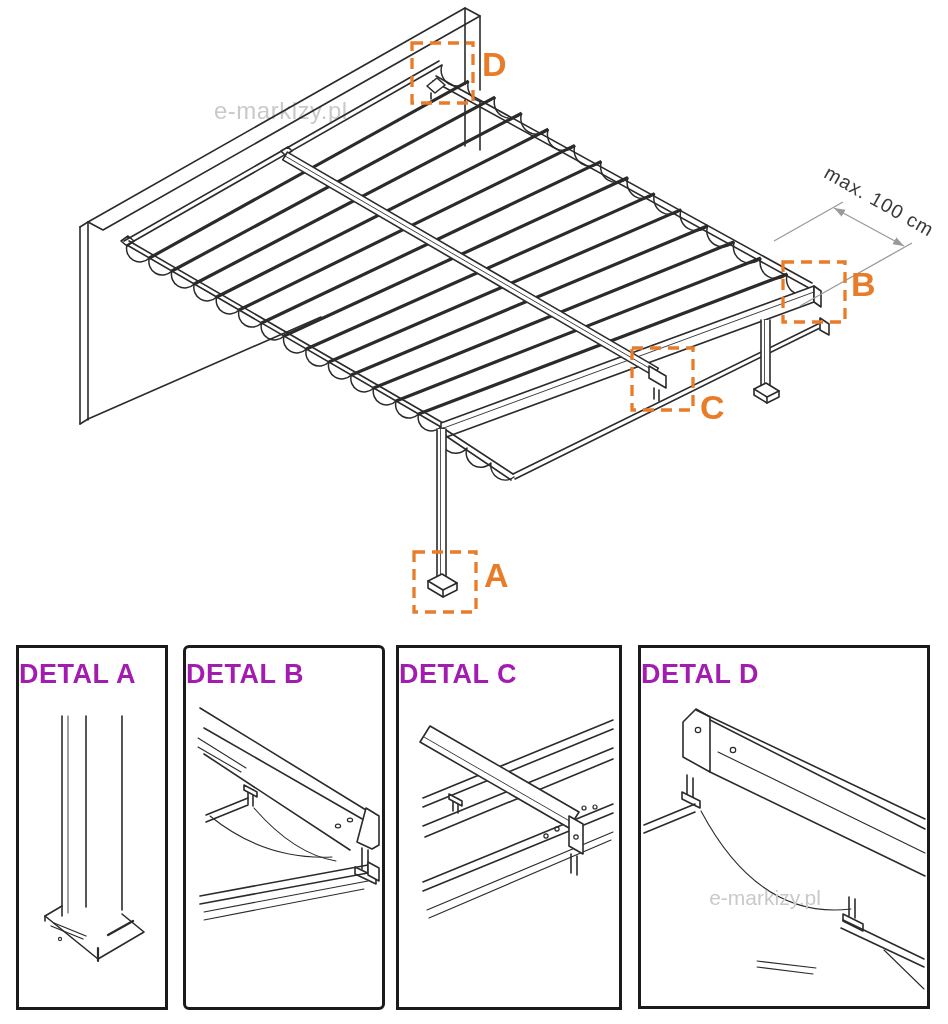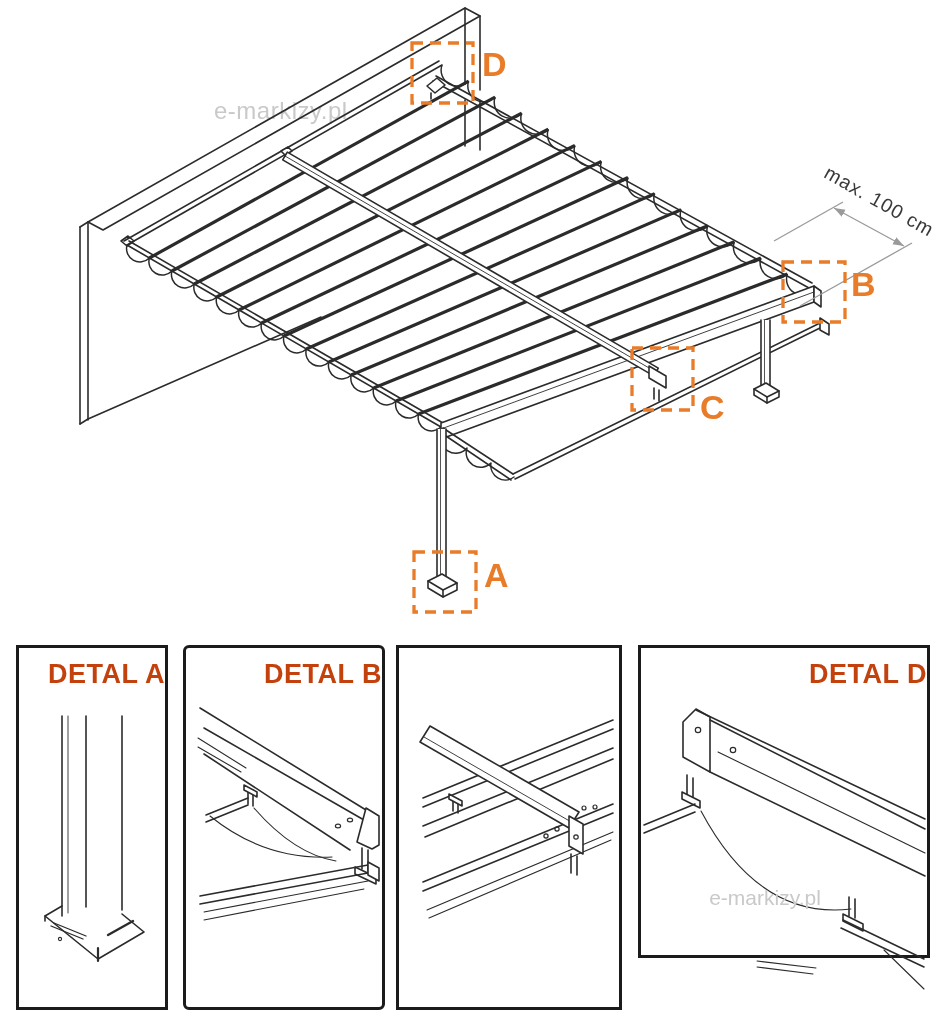--- a/index.html
+++ b/index.html
@@ -1,22 +1,22 @@
 <!DOCTYPE html>
 <html><head>
 <meta charset="utf-8">
 <style>
   html,body{margin:0;padding:0;background:#ffffff;}
   body{font-family:"Liberation Sans",sans-serif;}
   #stage{position:relative;width:948px;height:1024px;background:#fff;overflow:hidden;}
   #main-svg{position:absolute;left:0;top:0;}
   .panel{position:absolute;box-sizing:border-box;background:#fff;border:3px solid #1b1b1b;}
   .panel svg{position:absolute;left:0;top:0;}
-  .panel-title{position:absolute;left:0;top:11px;width:100%;text-align:right;
-    font-weight:700;font-size:27px;letter-spacing:0.5px;color:#c2410c;}
+  .panel-title{position:absolute;left:0;top:11px;width:100%;text-align:left;
+    font-weight:700;font-size:27px;letter-spacing:0.5px;color:#a21caf;}
   .ln{stroke:#2b2b2b;stroke-width:1.6;fill:none;stroke-linecap:round;stroke-linejoin:round;}
   .thin{stroke-width:1.1;}
   .wfill{fill:#ffffff;}
   .slat{stroke:#2b2b2b;stroke-width:3.2;}
   .arcs{stroke:#2b2b2b;stroke-width:1.5;fill:none;}
   .marker-box{fill:none;stroke:#E87C28;stroke-width:3.3;stroke-dasharray:11 7;}
   .marker-label{font-weight:700;font-size:34px;fill:#E87C28;}
   .dim{stroke:#9a9a9a;stroke-width:1.3;fill:none;}
   .dim-text{font-size:19.5px;fill:#3a3a3a;letter-spacing:1px;}
   .wm{fill:#c9c9c9;}
@@ -197,20 +197,21 @@
         <path d="M58,137 L71,144 L71,149 L58,142 Z" class="wfill"></path>
         <path d="M62,150 L20,167"></path>
           <path d="M62,157 L20,174"></path>
         <path d="M24,168 Q78,212 146,209" class="thin"></path>
         <path d="M68,160 Q108,206 150,213" class="thin"></path>
       </g>
     </svg>
   </div>
 
   <div class="panel" style="left:396px;top:645px;width:226px;height:365px;">
+    <div class="panel-title">DETAL C</div>
     <svg width="220" height="359" viewBox="0 0 220 359">
       <g class="ln">
         <path d="M24,150 L214,72"></path>
           <path d="M24,159 L214,81"></path>
         <path d="M24,178 L214,100"></path>
           <path d="M26,189 L214,111"></path>
         <path d="M24,234 L214,156"></path>
           <path d="M24,243 L214,165"></path>
         <path d="M28,262 L214,184" class="thin"></path>
         <path d="M30,270 L212,192" class="thin"></path>
@@ -224,21 +225,21 @@
           <path d="M59,151 V165"></path>
         <path d="M50,146 L63,153 L63,158 L50,151 Z" class="wfill"></path>
         <path d="M172,206 V225"></path>
           <path d="M178,208 V227"></path>
         <circle cx="185" cy="160" r="2" stroke-width="1.2"></circle>
         <circle cx="196" cy="159" r="2" stroke-width="1.2"></circle>
       </g>
     </svg>
   </div>
 
-  <div class="panel" style="left:638px;top:645px;width:292px;height:313px;">
+  <div class="panel" style="left:638px;top:645px;width:292px;height:364px;">
     <div class="panel-title">DETAL D</div>
     <svg width="286" height="359" viewBox="0 0 286 359">
       <g class="ln">
         <path d="M42,74 L55,61 L69,69 L69,124 L42,109 Z"></path>
         <circle cx="57" cy="82" r="2.7" stroke-width="1.2"></circle>
         <path d="M55,62 L284,171"></path>
         <path d="M69,72 L284,181"></path>
         <path d="M69,124 L284,228"></path>
         <path d="M77,104 L284,205" class="thin"></path>
         <circle cx="92" cy="102" r="2.7" stroke-width="1.2"></circle>

